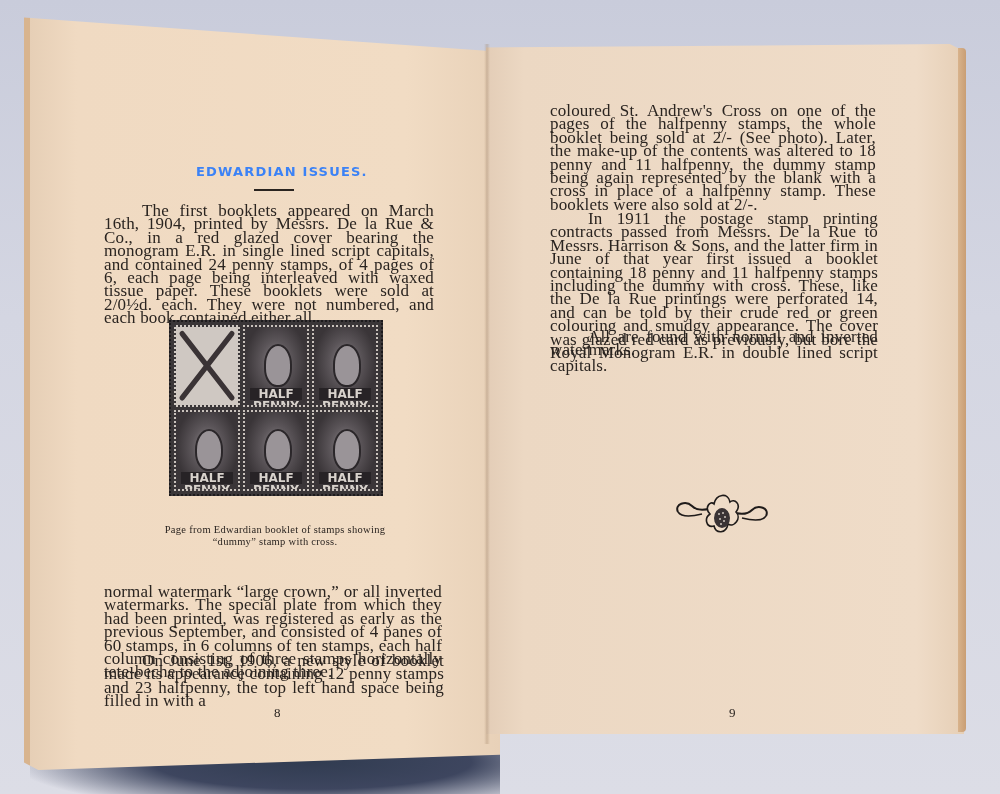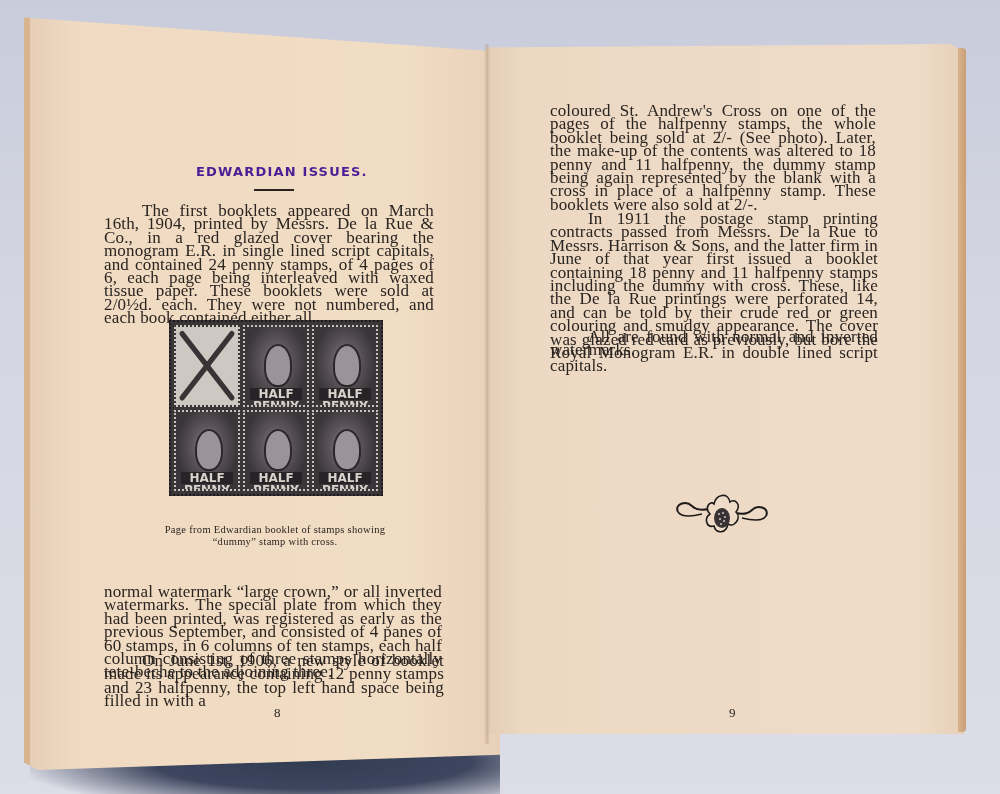--- a/index.html
+++ b/index.html
@@ -31,21 +31,21 @@
       position: absolute; left: 958px; top: 48px; width: 8px; height: 684px;
       background: linear-gradient(90deg, #d8b38c, #c99e74);
       border-radius: 0 4px 4px 0;
     }
     .gutter {
       position: absolute; left: 484px; top: 44px; width: 6px; height: 700px;
       background: linear-gradient(90deg, rgba(170,140,110,0.0), rgba(160,130,100,0.35), rgba(170,140,110,0.0));
     }
     .heading {
       position: absolute; left: 196px; top: 164px; font-family: "DejaVu Sans", "Liberation Sans", sans-serif;
-      font-weight: bold; font-size: 13px; letter-spacing: 1.2px; color: #4c1d95;
+      font-weight: bold; font-size: 13px; letter-spacing: 1.2px; color: #3b82f6;
     }
     .rule {
       position: absolute; left: 254px; top: 189px; width: 40px; height: 2px; background: #2a2420;
     }
     .para {
       position: absolute; font-size: 17px; line-height: 13.4px; text-align: justify;
       color: #2a2420; letter-spacing: 0.15px;
     }
     .para .indent { display: inline-block; width: 38px; }
     .l1 { left: 104px; top: 204px; width: 330px; }

